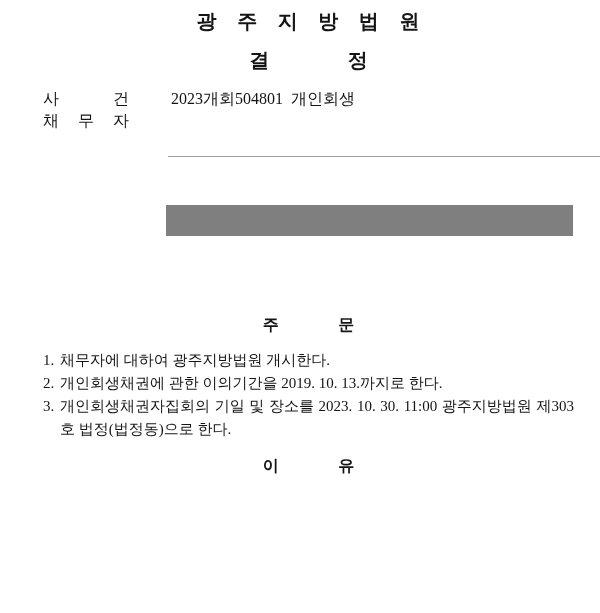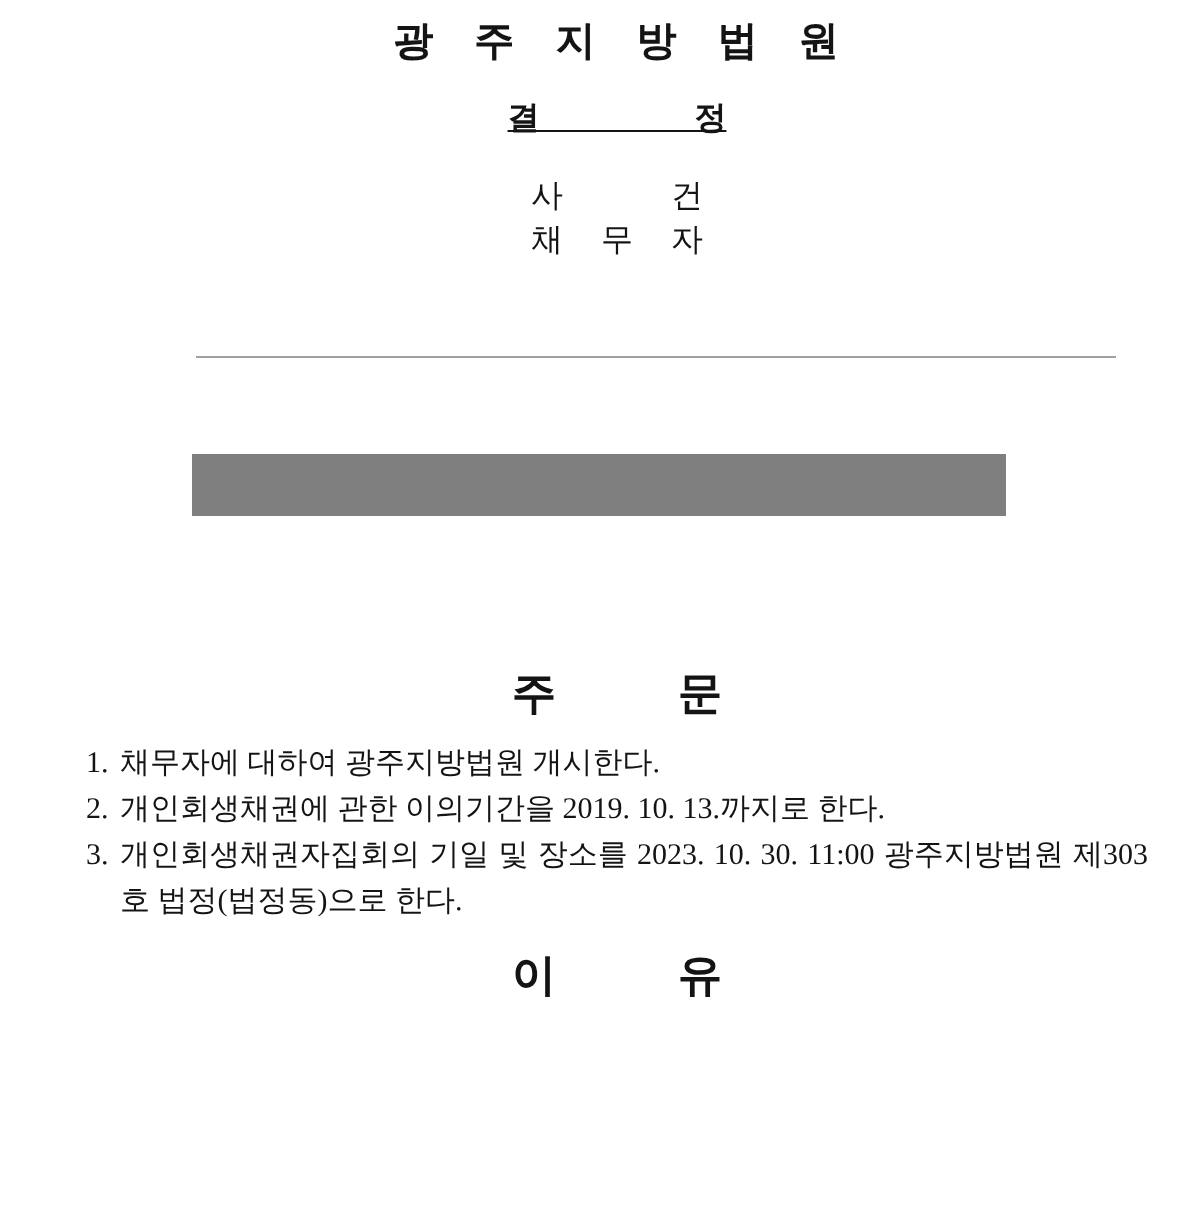--- a/index.html
+++ b/index.html
@@ -26,39 +26,38 @@
     font-weight: bold;
     font-size: 20px;
     line-height: 26px;
     text-align: center;
     word-spacing: 13px;
     letter-spacing: 1px;
   }
   .doc-title {
     font-family: "Liberation Sans", "DejaVu Sans", sans-serif;
     font-weight: bold;
-    font-size: 16px;
+    font-size: 20px;
     line-height: 26px;
     text-align: center;
     word-spacing: 73px;
     margin-top: 13px;
-    text-decoration: underline;
   }
   .section-heading {
     font-family: "Liberation Sans", "DejaVu Sans", sans-serif;
     font-weight: bold;
-    font-size: 22px;
+    font-size: 16px;
     line-height: 25px;
     text-align: center;
     word-spacing: 55px;
   }
 
   
   .case-table { margin-top: 15px; font-size: 16px; }
-  .case-row { display: flex; align-items: center; line-height: 22px; flex-direction: column; }
+  .case-row { display: flex; align-items: flex-start; line-height: 22px; }
   .case-label {
     width: 86px; flex: none;
     text-align: justify;
     text-align-last: justify;
   }
   .case-value { margin-left: 42px; white-space: pre-wrap; }
 
   
   .debtor-name-line { line-height: 22px; white-space: nowrap; }
   .redact {
@@ -98,20 +97,21 @@
   <div class="content">
 
     <div class="court-title">광 주 지 방 법 원</div>
 
     <div class="doc-title">결 정</div>
 
     <div class="case-table">
 
       <div class="case-row">
         <div class="case-label">사 건</div>
+        <div class="case-value">2023개회504801  개인회생</div>
       </div>
 
       <div class="case-row">
         <div class="case-label">채 무 자</div>
         <div class="case-value">
           <div class="redact-underline"></div>
           <div class="redact-lg"></div>
         </div>
       </div>
 

